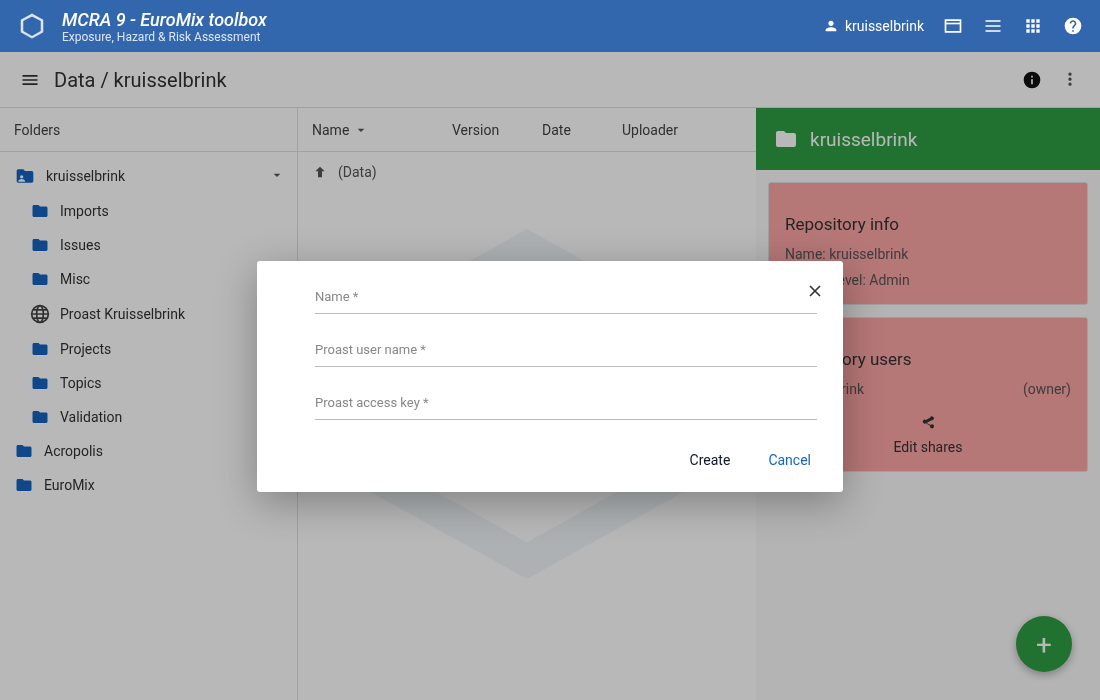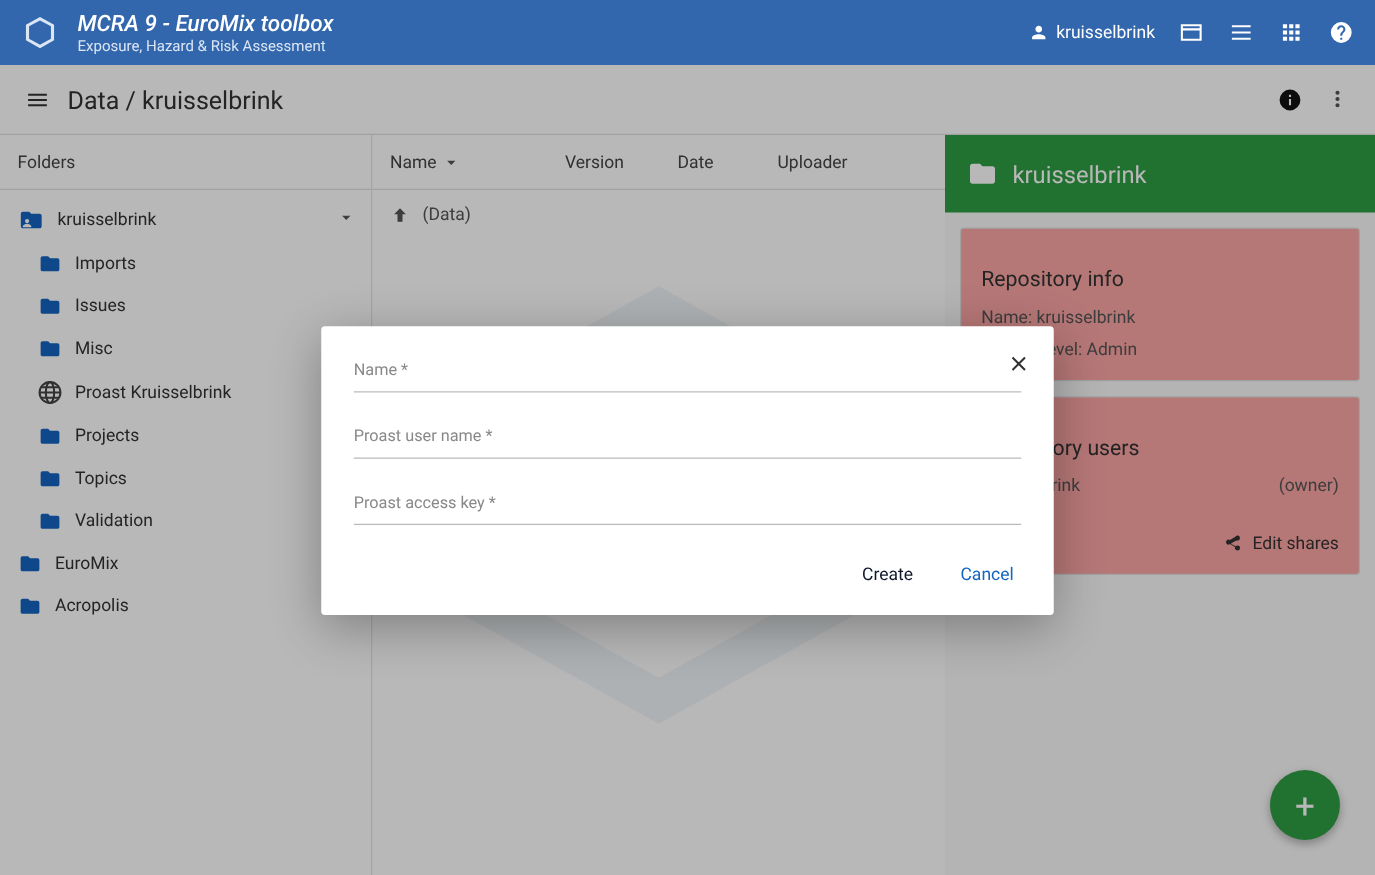--- a/index.html
+++ b/index.html
@@ -123,21 +123,21 @@
   background: #fca5a5;
   border: 1px solid #e0e0e0;
   border-radius: 3px;
   padding: 31px 16px 16px 16px;
 }
 .card .cardtitle { font-size: 17px; color: #333; margin-bottom: 12px; }
 .card .line { font-size: 14px; color: #555; margin-top: 10px; }
 .card .userrow { display:flex; justify-content:space-between; font-size:14px; color:#555; }
 .card .editshares {
   display:flex; align-items:center; justify-content:flex-end; gap:8px;
-  margin-top: 30px; font-size:14px; color:#333; cursor:pointer;
+  margin-top: 18px; font-size:14px; color:#333; cursor:pointer;flex-direction:column;
 }
 
 
 .fab {
   position: absolute; right: 28px; bottom: 28px;
   width: 56px; height:56px; border-radius: 50%;
   background:#2f9e44; color:#fff;
   display:flex; align-items:center; justify-content:center;
   font-size: 28px; cursor:pointer;
   box-shadow: 0 3px 8px rgba(0,0,0,0.3);
@@ -154,21 +154,21 @@
 .dialog {
   width: 586px;
   background:#fff;
   border-radius: 3px;
   box-shadow: 0 10px 40px rgba(0,0,0,0.3);
   padding: 24px 26px 16px 26px;
   position: relative;
 }
 .dialog .dtitle { font-size: 21px; color:#222; margin-bottom: 28px; }
 .dialog .close { position:absolute; top:20px; right:18px; cursor:pointer; }
-.field { margin-bottom: 24px; position:relative; }
+.field { margin-bottom: 24px; position:relative;margin-left:32px; }
 .field input {
   width: 100%; border:none; border-bottom: 1px solid #bbb;
   padding: 6px 0 4px 0; font-size: 15px; outline:none;
   background: transparent;
 }
 .field label {
   position:absolute; left:0; top: 4px; font-size: 13px; color:#888;
   pointer-events:none;
 }
 .dialog .actions {
@@ -375,30 +375,30 @@
         <svg class="folder" viewBox="0 0 24 24">
             <use href="#i-folder"></use>
           </svg>
         <span>Validation</span>
       </div>
 
       <div class="tree-item">
         <svg class="folder" viewBox="0 0 24 24">
             <use href="#i-folder"></use>
           </svg>
+        <span>Acropolis</span>
+      </div>
+      <div class="tree-item">
+        <svg class="folder" viewBox="0 0 24 24">
+            <use href="#i-folder"></use>
+          </svg>
         <span>EuroMix</span>
         <span class="expand collapse-btn"><svg class="icon-sm" viewBox="0 0 24 24" style="color:#555">
               <use href="#i-chevron-left"></use>
             </svg></span>
-      </div>
-      <div class="tree-item">
-        <svg class="folder" viewBox="0 0 24 24">
-            <use href="#i-folder"></use>
-          </svg>
-        <span>Acropolis</span>
       </div>
 
     </div>
   </div>
 
   <div class="content">
     <div class="watermark">
       <svg viewBox="0 0 24 24" style="width:420px;height:420px;fill:#3367ad">
           <use href="#i-cube"></use>
         </svg>

